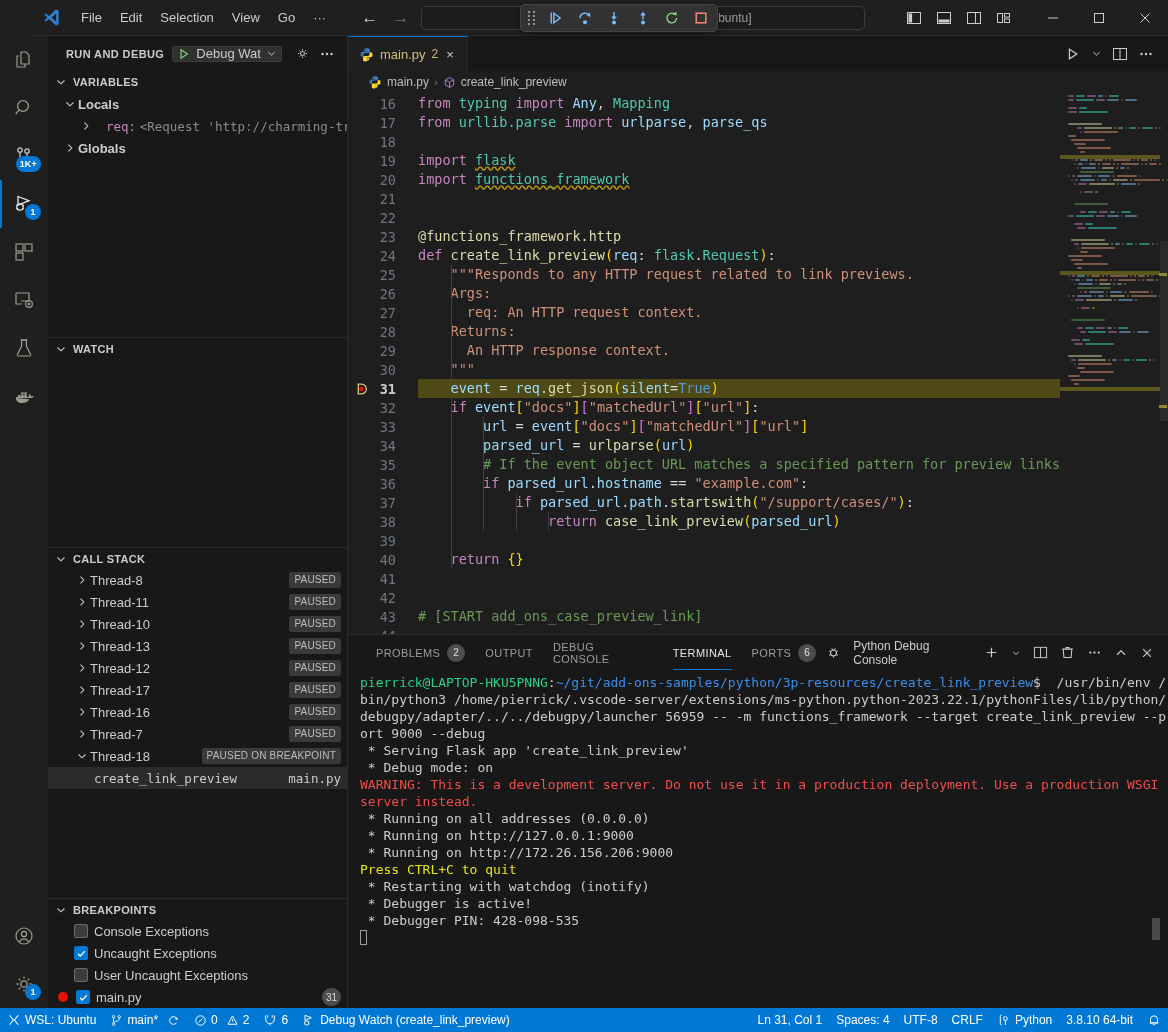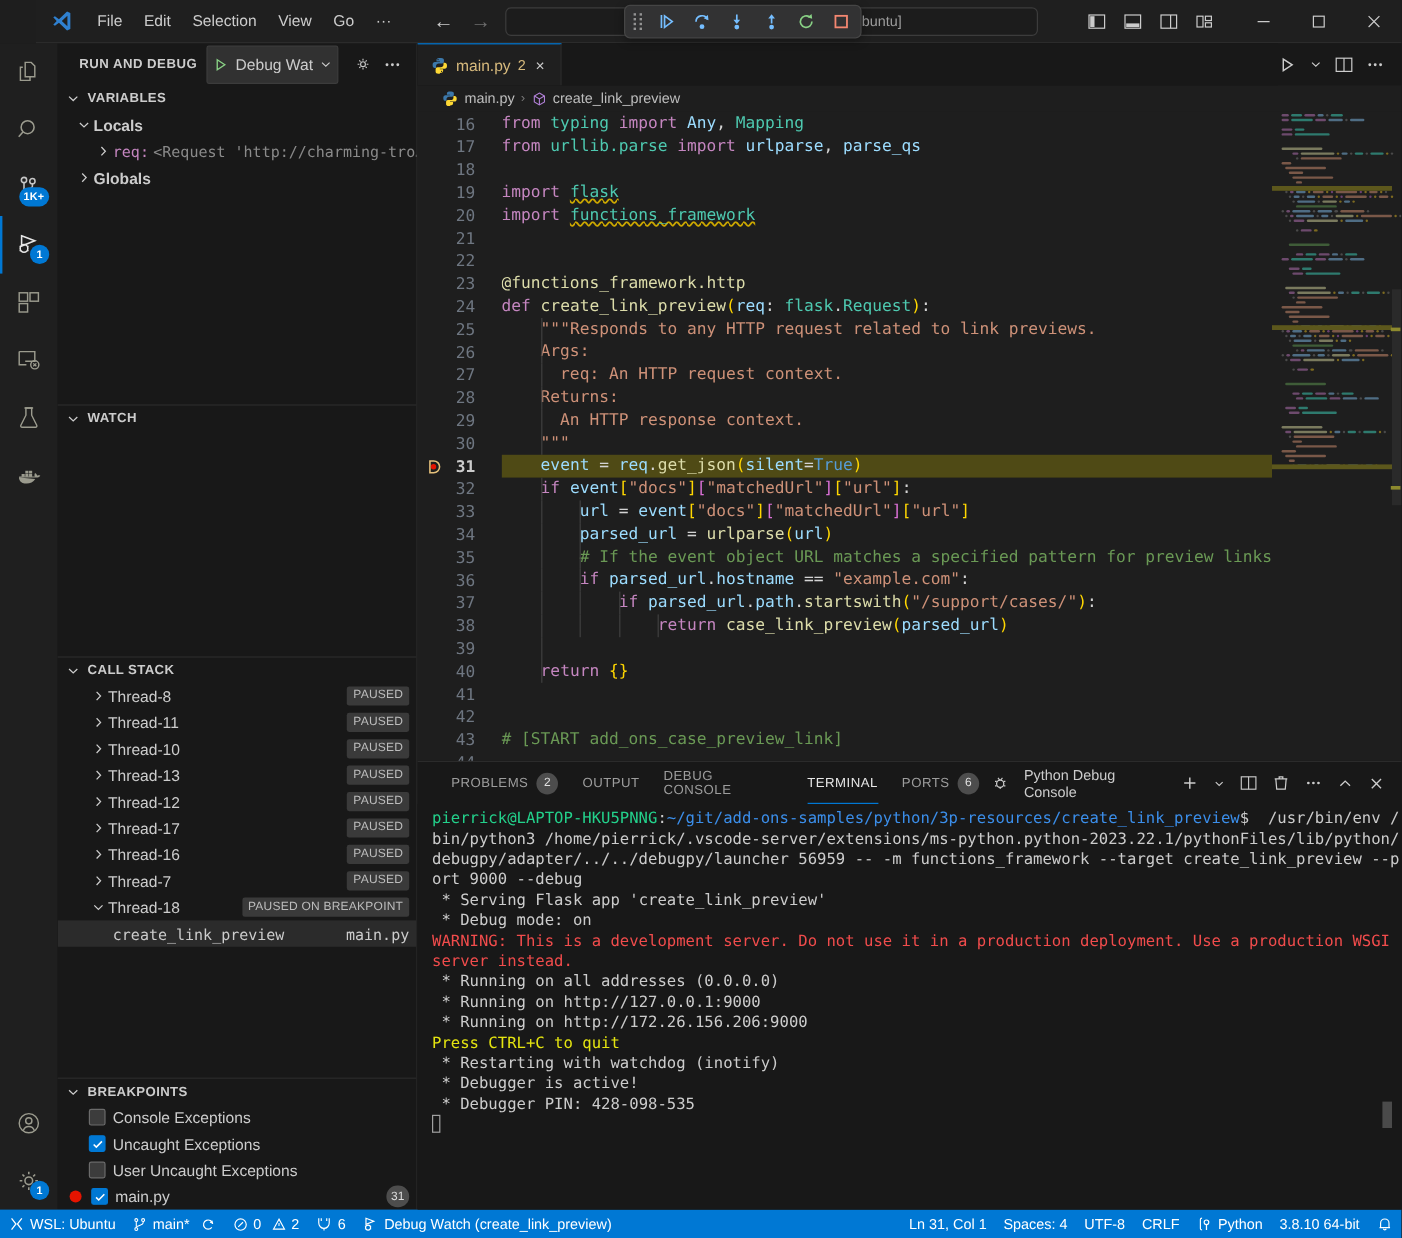--- a/index.html
+++ b/index.html
@@ -74,41 +74,41 @@
   .sidebar {
     width: 300px; background: #181818; display: flex; flex-direction: column; flex: none;
     border-right: 1px solid #2b2b2b;
   }
   .sb-header {
     height: 35px; display: flex; align-items: center; padding: 0 8px 0 18px;
     gap: 8px; flex: none;
   }
   .sb-title { font-size: 11px; font-weight: 700; letter-spacing: .4px; color: #cccccc; }
   .launch-select {
-    height: 32px; background: #313131; border: 1px solid #3c3c3c; border-radius: 2px;
+    height: 16px; background: #313131; border: 1px solid #3c3c3c; border-radius: 2px;
     display: flex; align-items: center; gap: 5px; padding: 0 4px 0 4px; font-size: 13px;
     color: #cccccc; max-width: 120px;
   }
   .launch-name { overflow: hidden; white-space: nowrap; text-overflow: clip; max-width: 76px; }
   .sb-hdr-icons { margin-left: auto; display: flex; align-items: center; gap: 9px; padding-right: 4px;}
 
   .section-header {
     height: 22px; display: flex; align-items: center; gap: 4px; padding-left: 5px;
     font-size: 11px; font-weight: 700; color: #cccccc; letter-spacing: .3px;
     border-top: 1px solid #2b2b2b; flex: none; cursor: pointer;
   }
   .section-header.first { border-top: none; }
   .chev { width: 16px; height: 16px; display: flex; align-items:center; justify-content:center; }
   .tree-row {
     height: 22px; display: flex; align-items: center; font-size: 13px; white-space: nowrap;
     cursor: pointer; padding-right: 6px;
   }
   .tree-row.selected { background: #2b2b2b; }
   .twisty { width: 16px; height: 16px; display:flex; align-items:center; justify-content:center; flex:none; }
-  .var-name { color: #c586c0; font-family: "DejaVu Sans Mono", monospace; font-size: 12.5px; }
+  .var-name { color: #c586c0; font-family: "DejaVu Sans Mono", monospace; font-size: 12.5px; margin-left: 12px; }
   .var-val  { color: #8a8a8a; font-family: "DejaVu Sans Mono", monospace; font-size: 12.5px; }
   .bold-label { font-weight: 700; }
 
   .vars-body { height: 244px; overflow: hidden; flex: none; }
   .watch-body { height: 188px; flex: none; }
   .callstack-body { flex: 1; overflow: hidden; min-height: 0; }
   .bp-body { flex: none; }
 
   .paused-tag {
     margin-left: auto; background: #3a3a3a; color: #bdbdbd; font-size: 10px;

